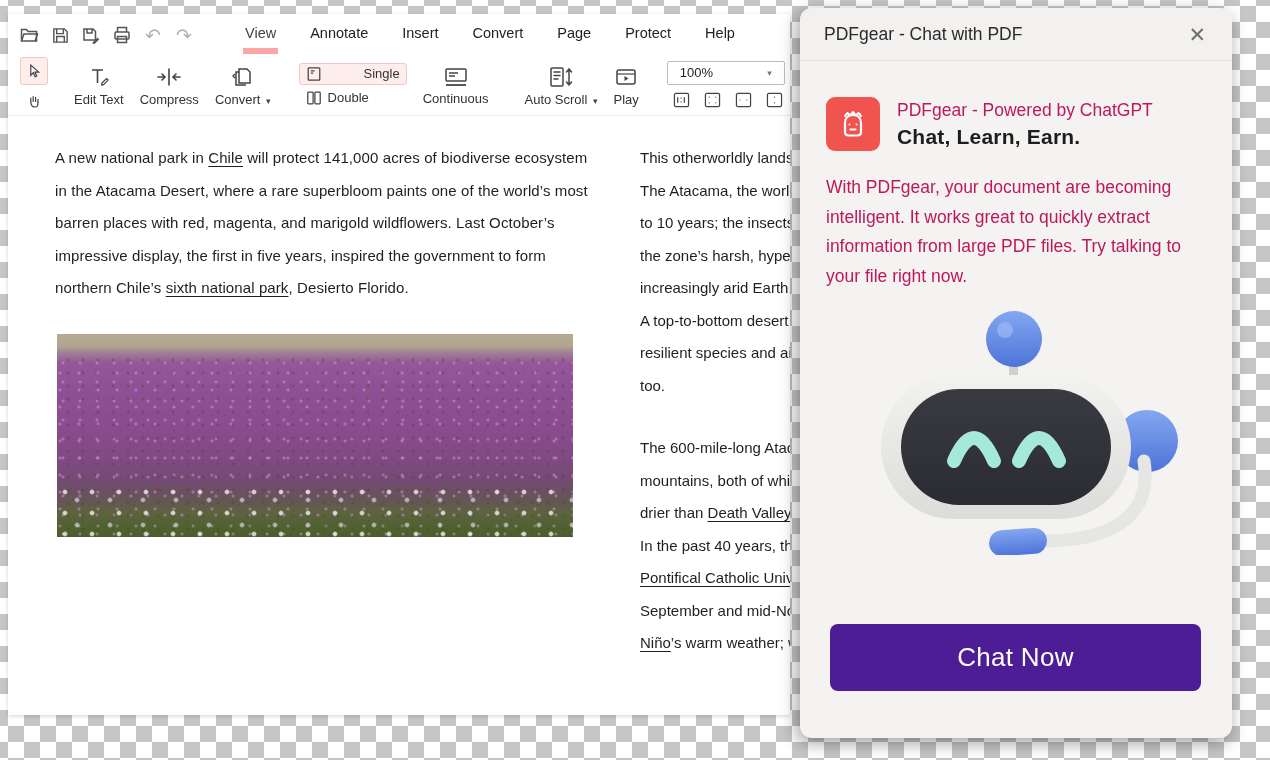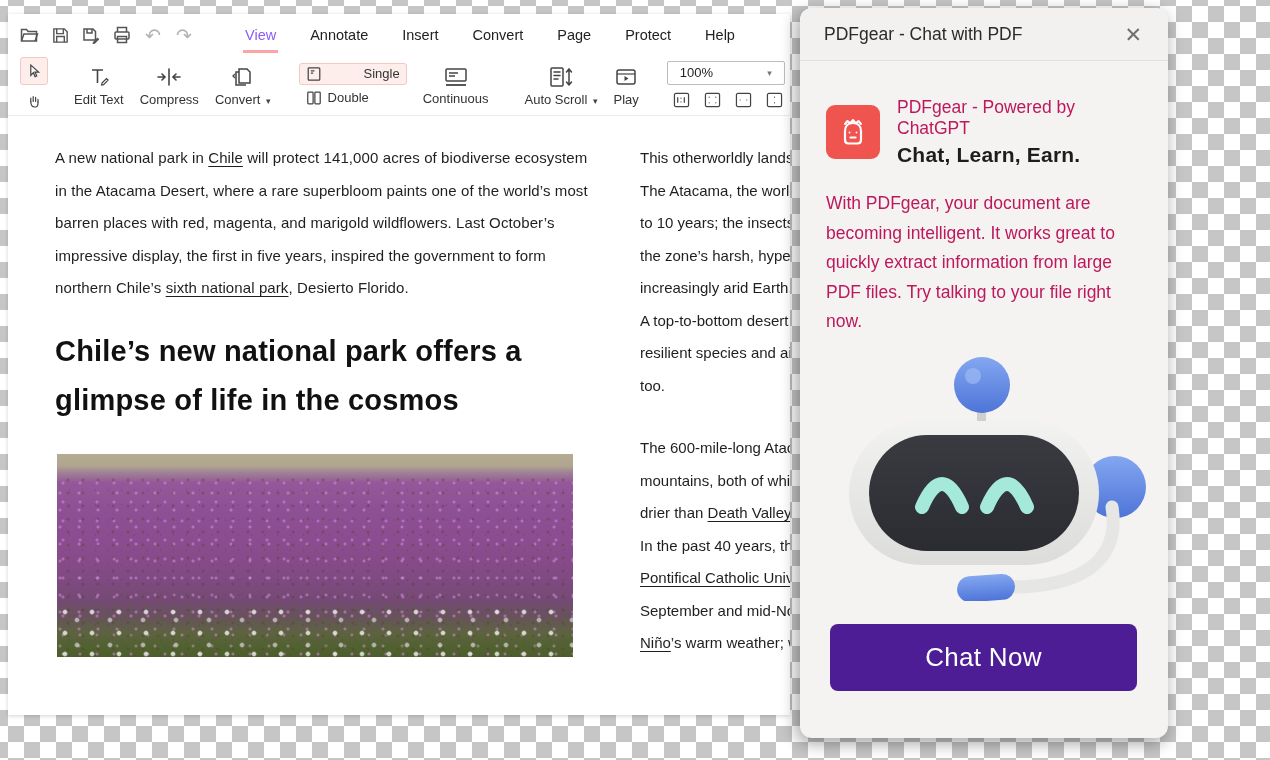--- a/index.html
+++ b/index.html
@@ -15,21 +15,21 @@
     position:absolute;left:8px;top:14px;width:782px;height:701px;
     background:#fff;box-shadow:0 1px 4px rgba(0,0,0,.18);overflow:hidden;
   }
   .topbar{position:relative;height:42px;display:flex;align-items:center;}
   .quick-icons{display:flex;align-items:center;gap:9px;padding-left:10px;}
   .qicon{width:22px;height:22px;display:flex;align-items:center;justify-content:center;color:#555;}
   .qicon svg{display:block}
   .qicon.dim{color:#b3b3b3;font-size:19px;line-height:1;}
   .menus{display:flex;gap:30px;margin-left:48px;font-size:14.5px;color:#222;}
   .menu-item{padding:9px 2px 7px;cursor:default;}
-  .menu-item.active{color:#8b5cf6;border-bottom:3px solid #fca5a5;}
+  .menu-item.active{color:#404040;border-bottom:6px solid #fca5a5;}
   
   .ribbon{
     position:relative;height:59px;display:flex;align-items:stretch;
     padding:0 4px;border-bottom:1px solid #ececec;
   }
   .rgroup{display:flex;align-items:center;padding:0 10px;}
   .rdivider{width:1px;background:#e3e3e3;margin:6px 0;}
   .stackbtn{display:flex;flex-direction:column;align-items:center;justify-content:center;
     gap:3px;padding:2px 8px;color:#3c3c3c;}
   .stackbtn .lbl{font-size:13px;white-space:nowrap;color:#333;}
@@ -72,21 +72,21 @@
     background-image:
       radial-gradient(circle 3px at 8px 8px, rgba(255,255,255,.75) 0 1.5px, transparent 3px),
       radial-gradient(circle 3px at 20px 16px, rgba(245,235,250,.6) 0 1.5px, transparent 3px),
       radial-gradient(circle 2px at 14px 4px, rgba(70,110,40,.5) 0 1px, transparent 2px);
     background-size:27px 21px,33px 25px,15px 13px;
   }
   .rightcol{position:absolute;left:632px;top:26px;width:220px;font-size:15px;line-height:32.5px;white-space:nowrap;}
   .rightcol .pgap{margin-top:30px;}
   
   .chat-panel{
-    position:absolute;left:800px;top:8px;width:368px;height:730px;border-radius:12px;
+    position:absolute;left:800px;top:8px;width:432px;height:730px;border-radius:12px;
     background:#f4f3f1;box-shadow:-5px 4px 16px rgba(0,0,0,.22), 0 6px 18px rgba(0,0,0,.18);
     overflow:hidden;
   }
   .panel-header{height:52px;background:#f2f1ef;border-bottom:1px solid #e2e0de;
     display:flex;align-items:center;justify-content:space-between;padding:0 22px 0 24px;}
   .panel-title{font-size:17.5px;color:#2b2b2b;}
   .close-btn{font-size:21px;color:#6f6f6f;line-height:1;padding:2px 4px;}
   .brand-row{display:flex;align-items:center;gap:17px;margin:36px 26px 0;}
   .brand-logo{width:54px;height:54px;border-radius:9px;background:#f0544f;flex:0 0 auto;
     display:flex;align-items:center;justify-content:center;}
@@ -284,21 +284,20 @@
 
     <div class="rdivider"></div>
 
   </div>
 
   <div class="docarea">
     <div class="cropline">​</div>
 
     <div class="leftcol">
       <div class="para1">A new national park in <span class="doclink">Chile</span> will protect 141,000 acres of biodiverse ecosystem in the Atacama Desert, where a rare superbloom paints one of the world’s most barren places with red, magenta, and marigold wildflowers. Last October’s impressive display, the first in five years, inspired the government to form northern Chile’s <span class="doclink">sixth national park</span>, Desierto Florido.</div>
-      <div class="heading">Chile’s new national park offers a glimpse of life in the cosmos</div>
       <div class="photo"></div>
     </div>
 
     <div class="rightcol">
       <div>
           <div>This otherworldly landscap</div>
           <div>The Atacama, the world’s d</div>
           <div>to 10 years; the insects and</div>
           <div>the zone’s harsh, hyper-ari</div>
           <div>increasingly arid Earth, as w</div>

